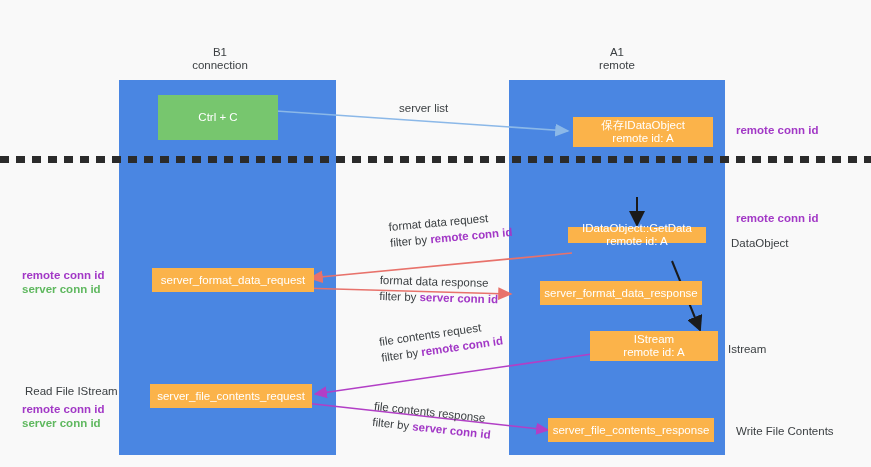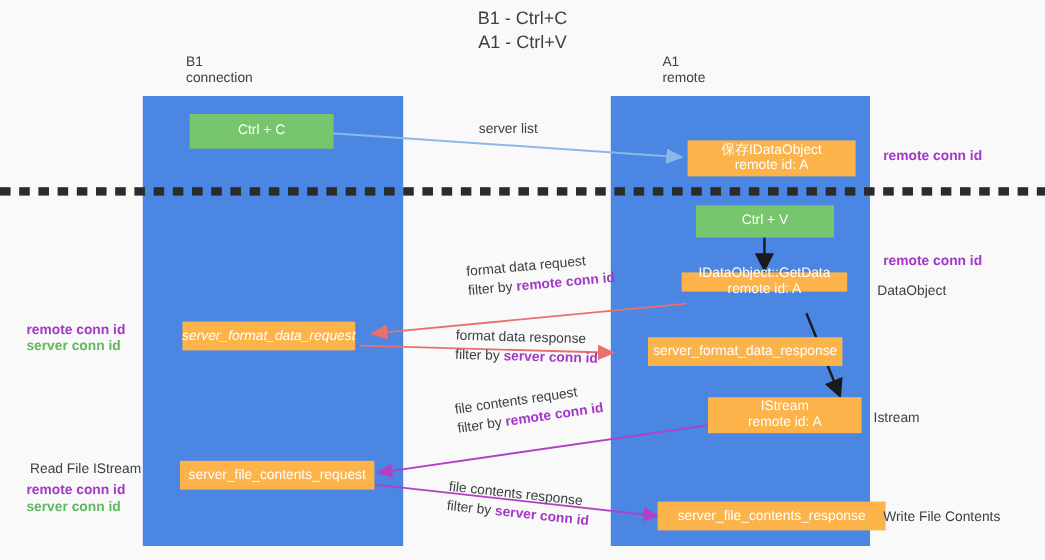--- a/index.html
+++ b/index.html
@@ -15,21 +15,21 @@
 
   
   .title{
     left:0;right:0;top:6px;text-align:center;
     font-size:15px;color:#3c4043;line-height:20px;
     white-space:pre-line;
   }
 
   
   .colhead{
-    font-size:11.5px;color:#3c4043;text-align:left;
+    font-size:11.5px;color:#3c4043;text-align:center;
     line-height:13px;white-space:pre-line;
   }
 
   
   .lane{background:#4a86e2;}
 
   
   .divider{
     left:0;width:871px;top:156px;height:7px;
     background-image:linear-gradient(to right,#2b2b2b 0 9px,transparent 9px 16px);
@@ -56,22 +56,20 @@
     font-size:11.5px;color:#3c4043;line-height:16px;
     white-space:nowrap;transform-origin:0 0;
   }
   svg.overlay{position:absolute;left:0;top:0;width:871px;height:467px;overflow:visible;pointer-events:none;}
 </style>
 </head>
 <body>
 
 <div class="canvas">
 
-  <div class="abs title">B1 - Ctrl+C
-A1 - Ctrl+V</div>
 
   <div class="abs colhead" style="left:155px;top:46px;width:130px;">B1
 connection</div>
   <div class="abs colhead" style="left:552px;top:46px;width:130px;">A1
 remote</div>
 
   <div class="abs lane" style="left:119px;top:80px;width:217px;height:375px;"></div>
   <div class="abs lane" style="left:509px;top:80px;width:216px;height:375px;"></div>
 
   <svg class="overlay">
@@ -100,40 +98,39 @@
 
     <line x1="672" y1="261" x2="700" y2="330" stroke="#1a1a1a" stroke-width="2" marker-end="url(#ar-blk)"></line>
 
     <line x1="592" y1="354" x2="315" y2="394" stroke="#b23fc6" stroke-width="1.5" marker-end="url(#ar-mag)"></line>
 
     <line x1="305" y1="403" x2="548" y2="430" stroke="#b23fc6" stroke-width="1.5" marker-end="url(#ar-mag)"></line>
   </svg>
 
   <div class="abs divider"></div>
 
-  <div class="abs node green" style="left:158px;top:95px;width:120px;height:29px;">Ctrl + C</div>
+  <div class="abs node green" style="left:158px;top:95px;width:120px;height:45px;">Ctrl + C</div>
 
   <div class="abs node orange" style="left:573px;top:117px;width:140px;height:30px;">保存IDataObject
 remote id: A</div>
 
-  <div class="abs node green" style="left:580px;top:171px;width:115px;height:27px;">Ctrl + V</div>
 
   <div class="abs node orange" style="left:568px;top:227px;width:138px;height:16px;">IDataObject::GetData
 remote id: A</div>
 
-  <div class="abs node orange" style="left:152px;top:268px;width:144px;height:24px;font-style:italic;">server_format_data_request</div>
+  <div class="abs node orange" style="left:152px;top:268px;width:162px;height:24px;">server_format_data_request</div>
 
   <div class="abs node orange" style="left:512px;top:281px;width:162px;height:24px;margin-left:28px;">server_format_data_response</div>
 
   <div class="abs node orange" style="left:590px;top:331px;width:128px;height:30px;">IStream
 remote id: A</div>
 
   <div class="abs node orange" style="left:150px;top:384px;width:162px;height:24px;">server_file_contents_request</div>
 
-  <div class="abs node orange" style="left:548px;top:418px;width:190px;height:24px;">server_file_contents_response</div>
+  <div class="abs node orange" style="left:548px;top:418px;width:166px;height:24px;">server_file_contents_response</div>
 
   <div class="abs edgelbl" style="left:399px;top:100px;">server list</div>
 
   <div class="abs" style="left:388px;top:219px;transform:rotate(-5.2deg);transform-origin:0 0;">
     <div class="edgelbl">format data request</div>
     <div class="edgelbl"><span>filter by </span><span class="purple">remote conn id</span></div>
   </div>
 
   <div class="abs" style="left:380px;top:272px;transform:rotate(1.6deg);transform-origin:0 0;">
     <div class="edgelbl">format data response</div>

